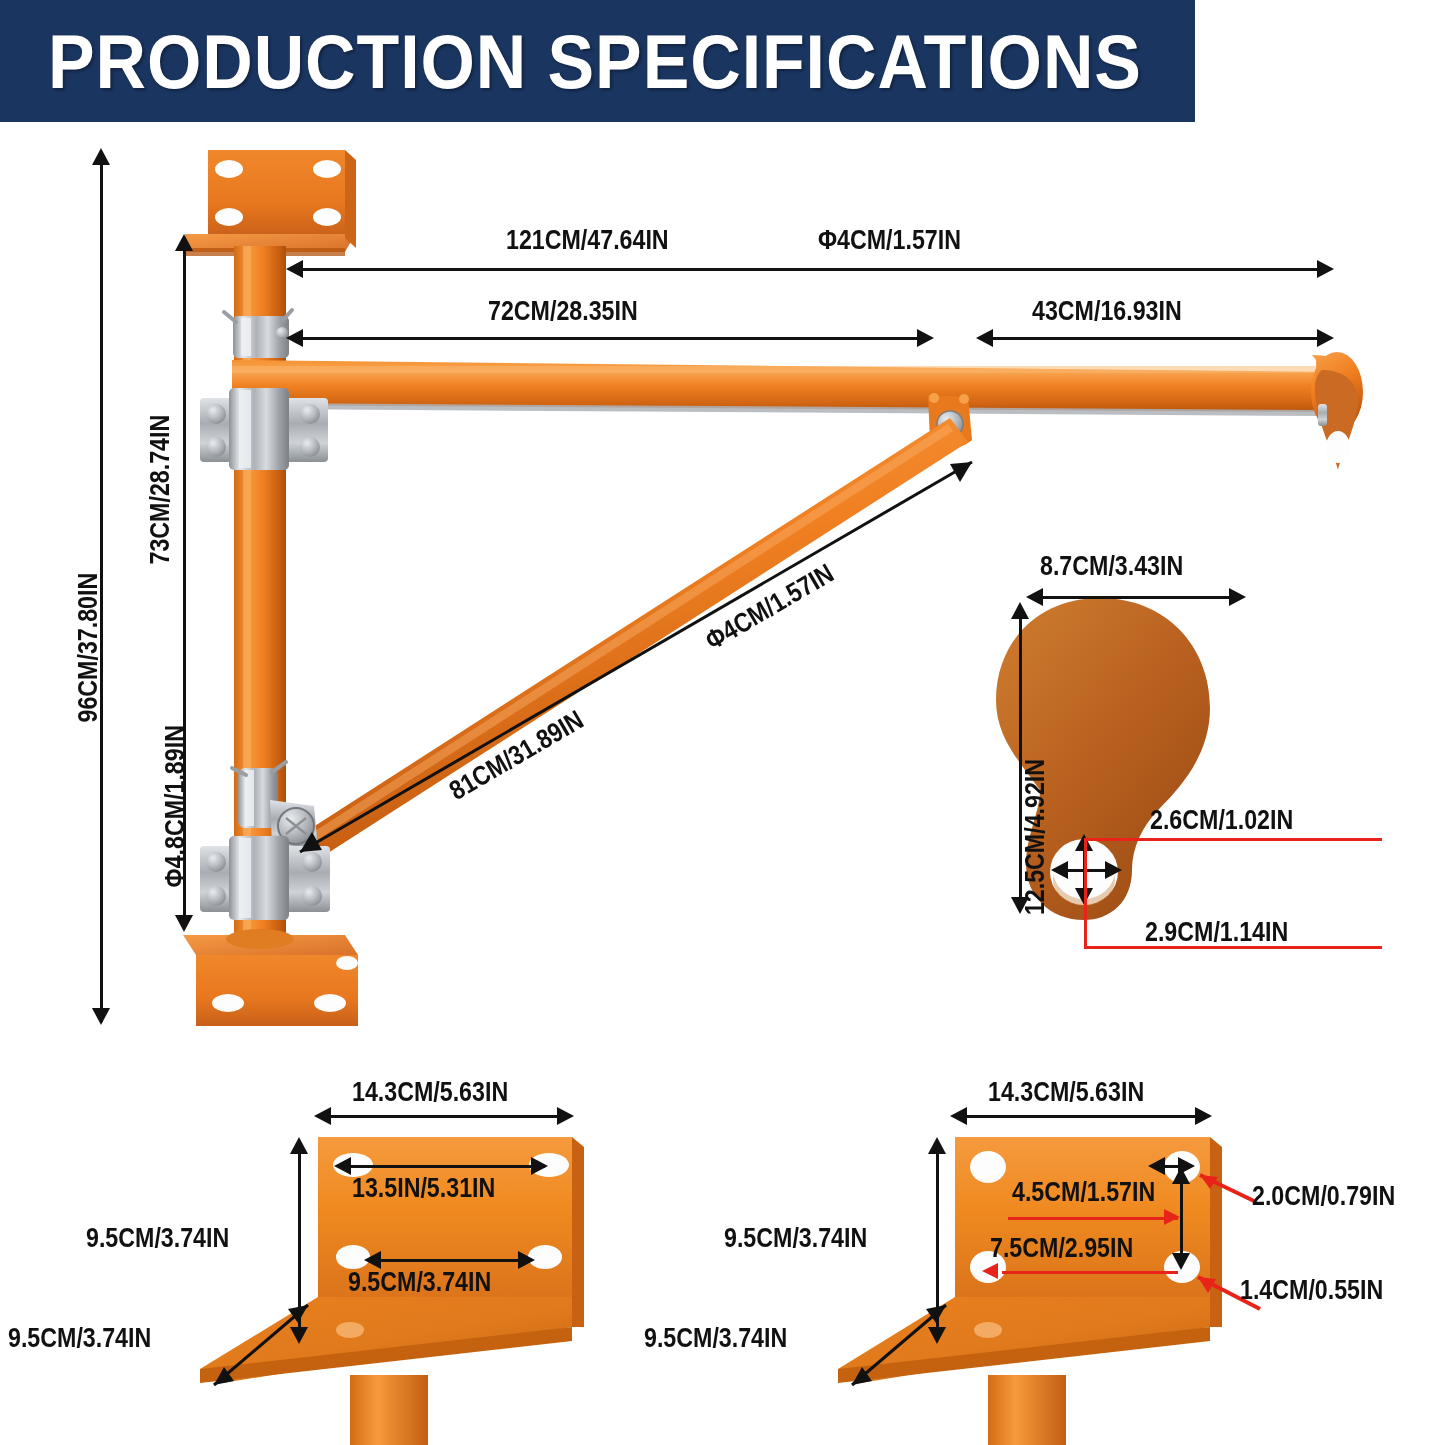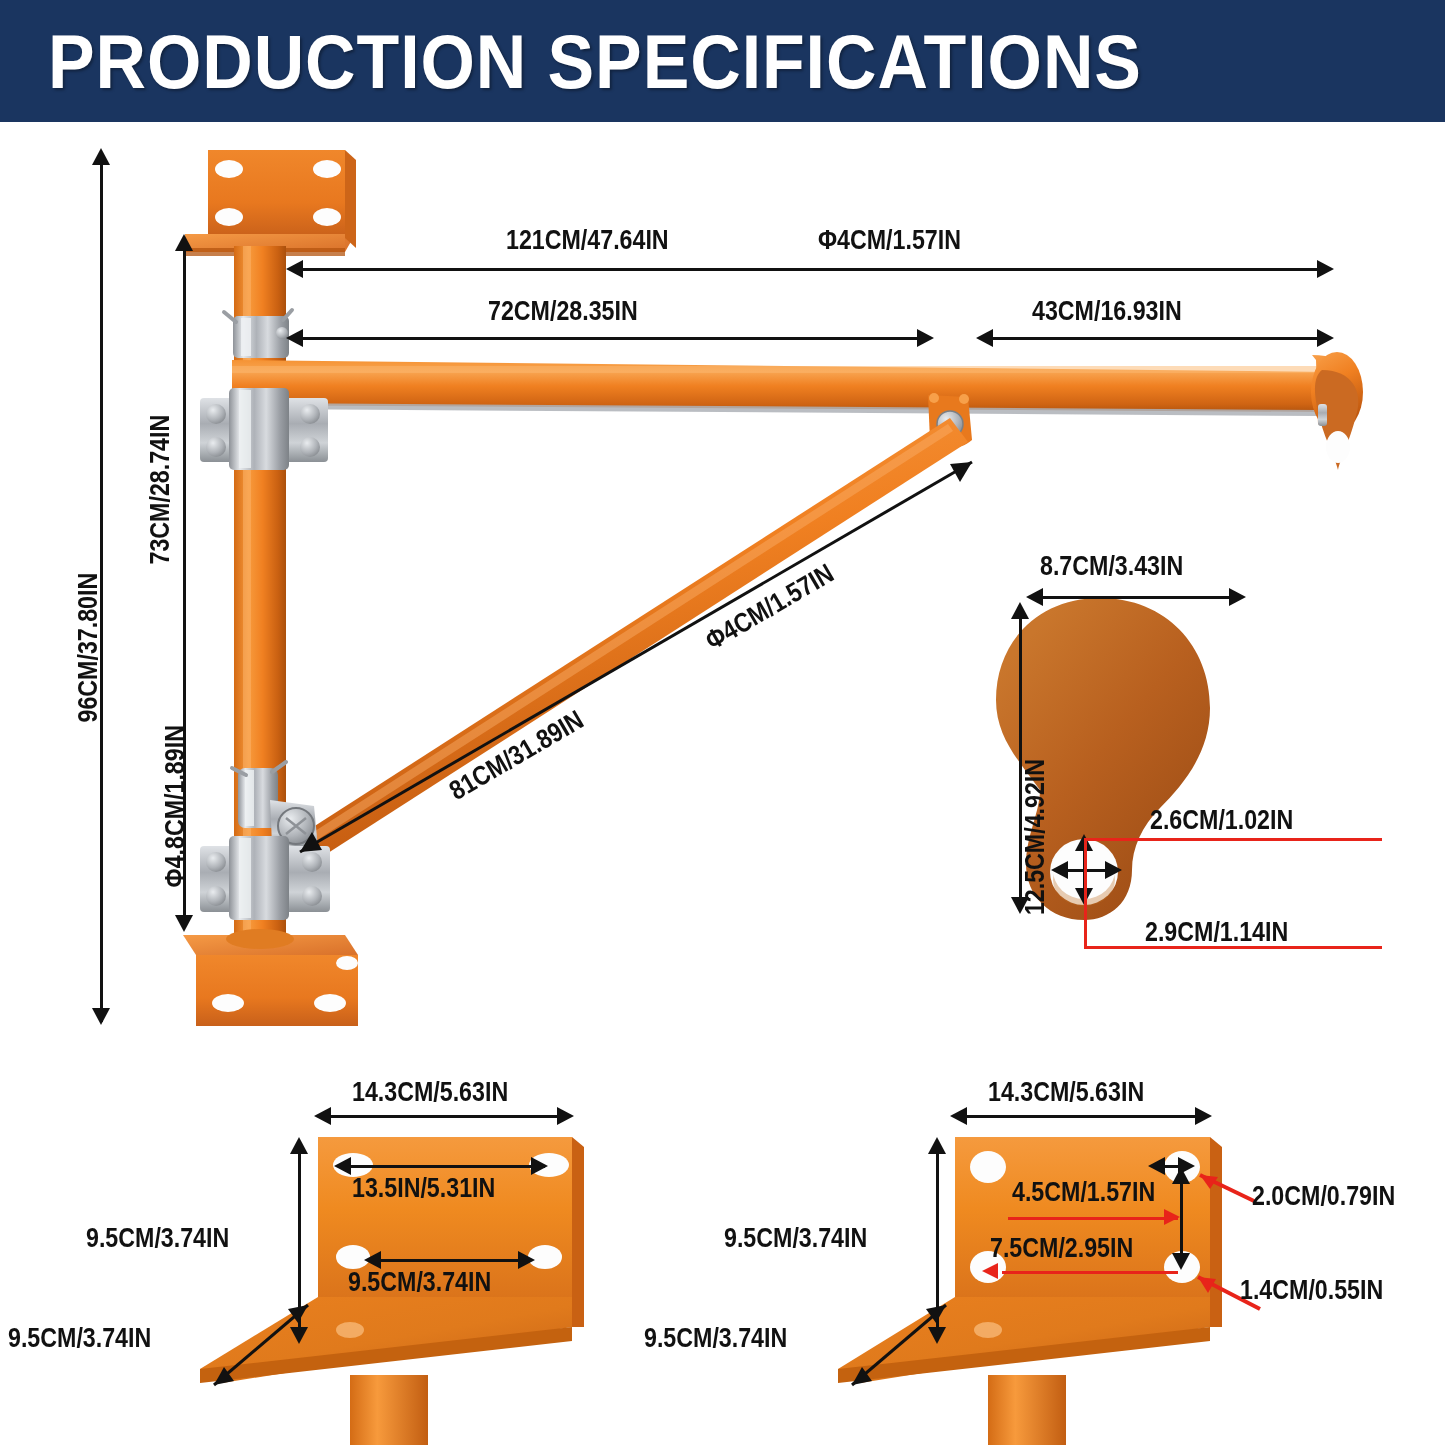--- a/index.html
+++ b/index.html
@@ -1,20 +1,20 @@
 <!DOCTYPE html>
 <html><head>
 <meta charset="utf-8">
 <style>
   html,body{margin:0;padding:0;background:#fff;}
   body{width:1445px;height:1445px;position:relative;overflow:hidden;
        font-family:"Liberation Sans",sans-serif;}
 
   
-  .banner{position:absolute;left:0;top:0;width:1445px;height:122px;background:#1a3560;}
+  .banner{position:absolute;left:0;top:0;width:1195px;height:122px;background:#1a3560;}
   .banner-title{position:absolute;left:48px;top:22px;width:1340px;height:80px;
     color:#fff;font-size:76px;line-height:80px;font-weight:bold;
     letter-spacing:1px;transform:scaleX(.92);transform-origin:left center;
     white-space:nowrap;text-shadow:2px 2px 3px rgba(0,0,0,.35);
     font-family:"Liberation Sans Narrow","Liberation Sans",sans-serif;}
 
   
   .dim{position:absolute;color:#111;font-weight:bold;white-space:nowrap;
        font-size:27px;letter-spacing:0px;
        font-family:"Liberation Sans",sans-serif;transform:scaleX(.86);

